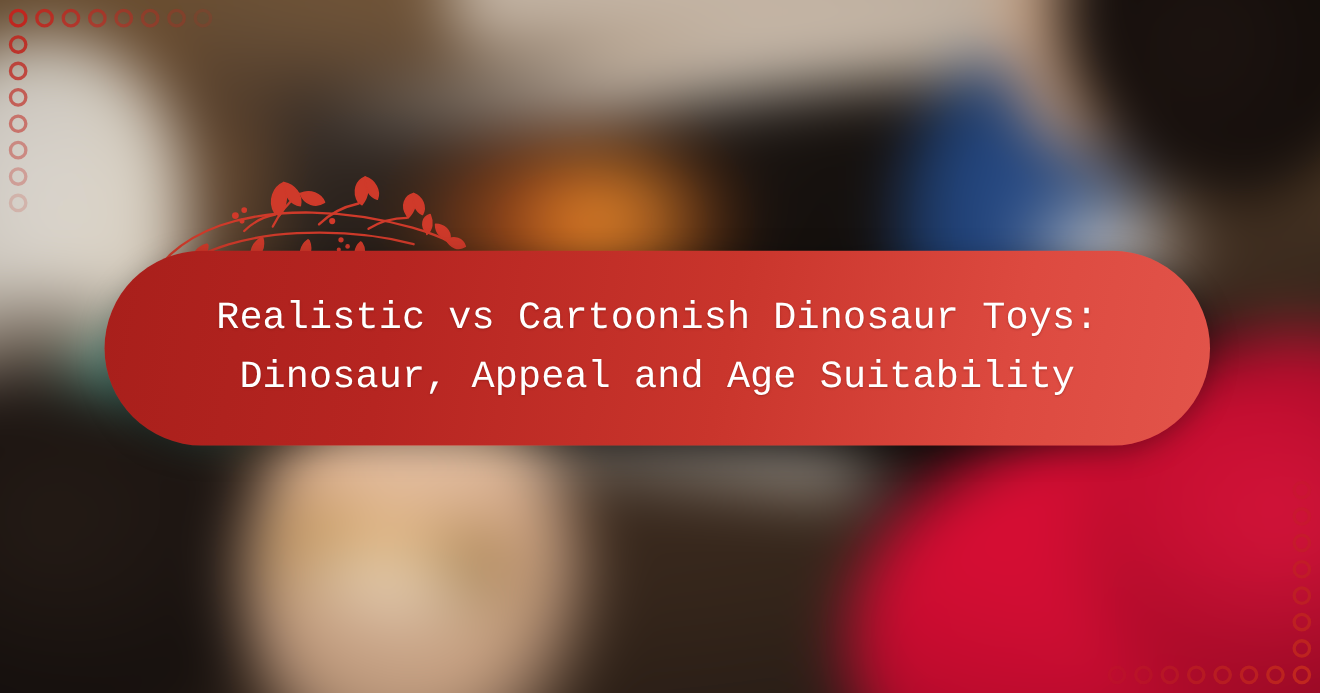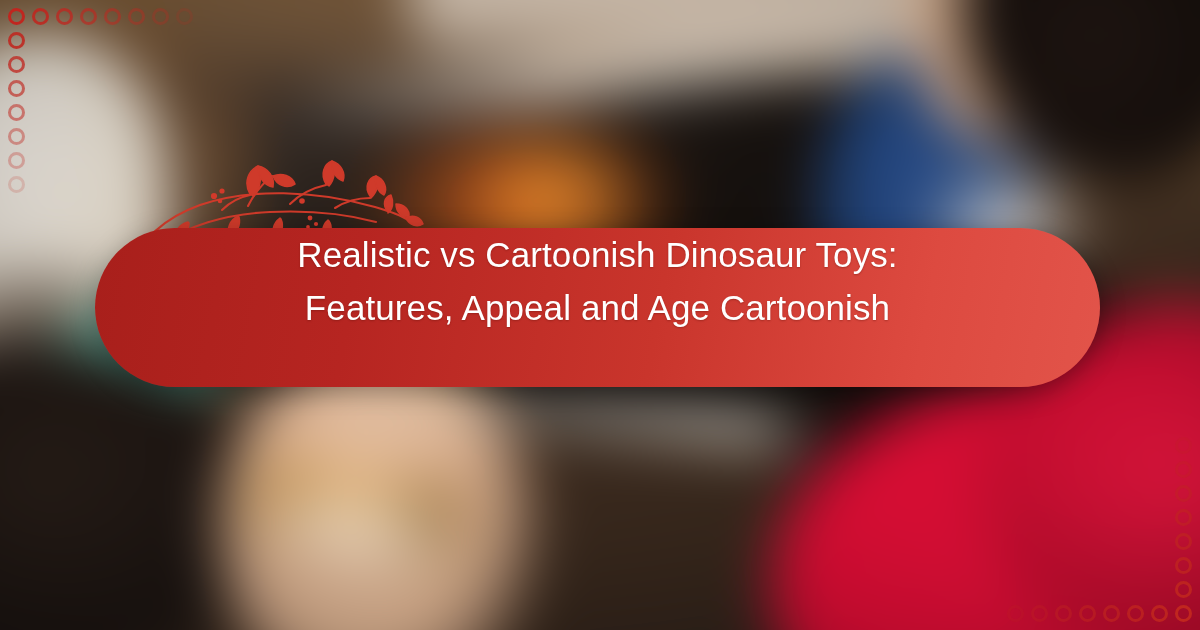--- a/index.html
+++ b/index.html
@@ -167,27 +167,28 @@
     position:absolute;
     left:130px; top:160px;
     width:300px; height:110px;
     overflow:visible;
   }
 
   
   #title-pill {
     position:absolute;
     left:95px; top:228px;
-    width:1005px; height:159px;
+    width:1005px; height:177px;
     border-radius:90px;
     background:linear-gradient(100deg, #a81f1b 0%, #b62521 26%, #c9352c 56%, #dd4a40 82%, #e2544a 100%);
     display:flex;
-    align-items:flex-start;
+    align-items:center;
     justify-content:center;
     box-shadow:0 6px 26px rgba(0,0,0,.28);
+    font-family:Liberation Mono, monospace;
   }
   #title-text {
     color:#ffffff;
     font-size:35px;
     font-weight:400;
     line-height:1.52;
     text-align:center;
     letter-spacing:.1px;
     padding:0 60px;
     text-shadow:0 1px 2px rgba(90,14,10,.35);
@@ -301,17 +302,17 @@
       <circle cx="172" cy="41" r="2.8"></circle>
       <circle cx="180" cy="58" r="2.4"></circle>
       <circle cx="186" cy="64" r="2.1"></circle>
       <circle cx="178" cy="67" r="1.9"></circle>
     </g>
   </svg>
 
   <div id="title-pill">
     <h1 id="title-text">
       <span class="ln">Realistic vs Cartoonish Dinosaur Toys:</span>
-      <span class="ln">Features, Appeal and Age Cartoonish</span>
+      <span class="ln">Dinosaur, Appeal and Age Suitability</span>
     </h1>
   </div>
 
 </div>
 
 </body></html>

